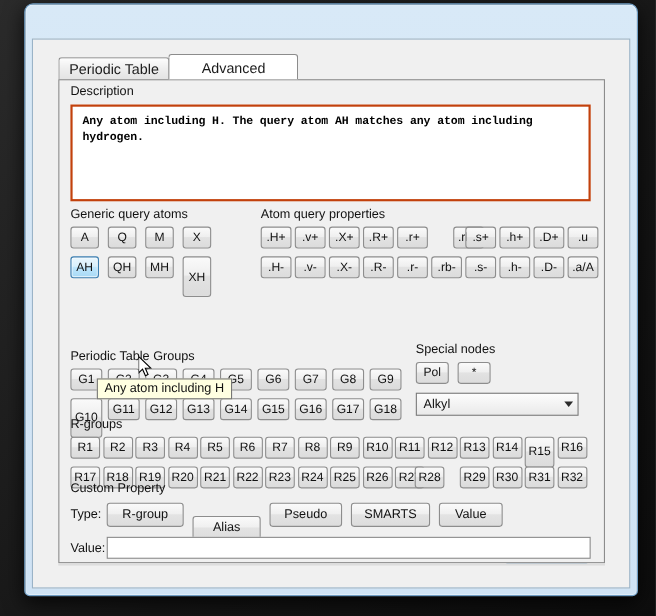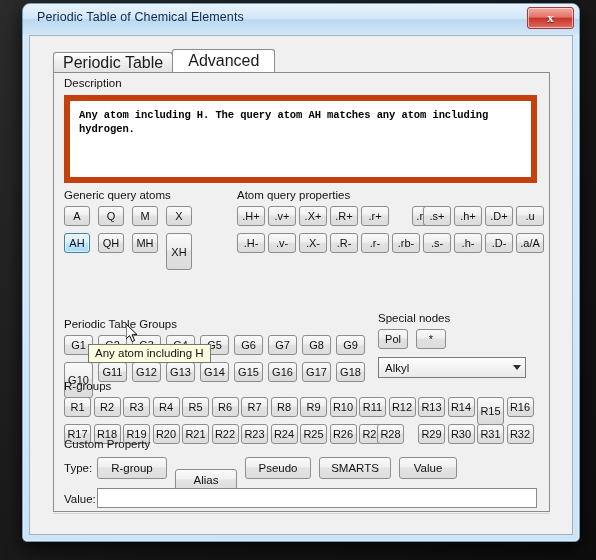--- a/index.html
+++ b/index.html
@@ -69,36 +69,36 @@
   }
   
   #tabstrip {
     position: absolute; left: 23px; top: 14px;
     height: 22px;
     display: flex; align-items: flex-end;
   }
   .tab {
     height: 20px;
     padding: 0 9px;
-    font-size: 16px;
+    font-size: 13px;
     color: #1a1a1a;
     display: flex; align-items: center;
     border: 1px solid #8c8c8c;
     border-bottom: none;
     border-radius: 3px 3px 0 0;
     background: linear-gradient(180deg,#fdfdfd 0%, #eeeeee 50%, #e3e3e3 100%);
     cursor: pointer;
     position: relative;
     box-sizing: border-box;
   }
   .tab.active {
     background: #ffffff;
     height: 23px;
     z-index: 3;
-    padding: 0 15px;
+    padding: 0 29px;
     margin-left: -1px;
   }
   #tab-panel {
     position: absolute;
     left: 23px; top: 36px;
     width: 497px; height: 440px;
     border: 1px solid #8c8c8c;
     background: #f0f0f0;
     box-sizing: border-box;
     z-index: 1;
@@ -109,21 +109,21 @@
     font-size: 11.5px;
     color: #111;
     white-space: nowrap;
   }
   
   #desc-box {
     position: absolute;
     left: 11px; top: 23px;
     width: 473px; height: 88px;
     background: #ffffff;
-    border: 6px solid #c2410c;
+    border: 2px solid #c2410c;
     box-sizing: border-box;
     overflow: hidden;
   }
   #desc-text {
     margin: 7px 9px;
     font-family: "Liberation Mono", "DejaVu Sans Mono", monospace;
     font-size: 10.5px;
     font-weight: bold;
     color: #000;
     line-height: 1.35;
@@ -245,26 +245,20 @@
     border-top: 1px solid #d4d4d4;
   }
 </style>
 </head>
 <body>
 
 <div id="desktop">
 
   <div id="window">
 
-    <div id="titlebar">
-      <div id="title-text">Periodic Table of Chemical Elements</div>
-      <div id="close-x">
-        <span>x</span>
-      </div>
-    </div>
 
     <div id="client">
 
       <div id="tab-panel"></div>
 
       <div id="tabstrip">
         <div class="tab">
           <span>Periodic Table</span>
         </div>
         <div class="tab active">

